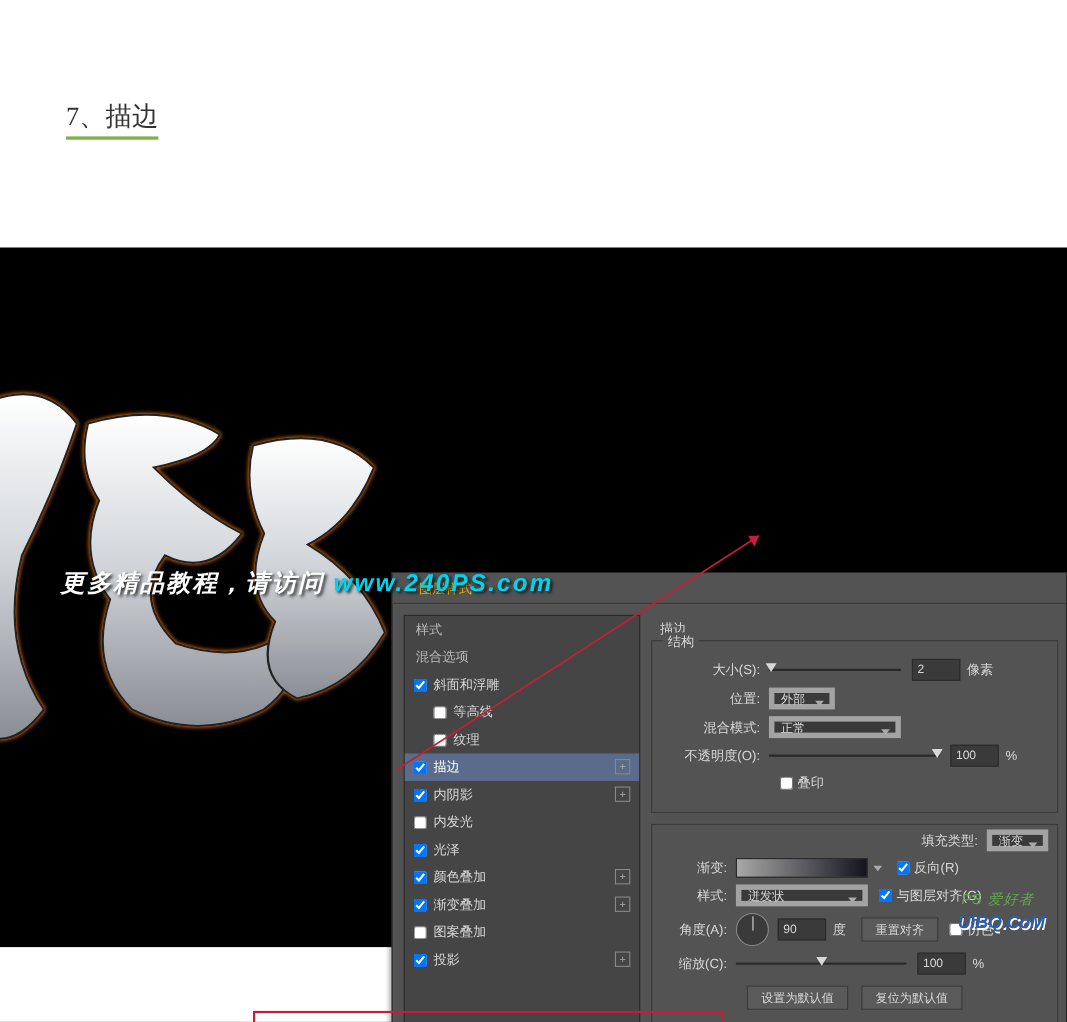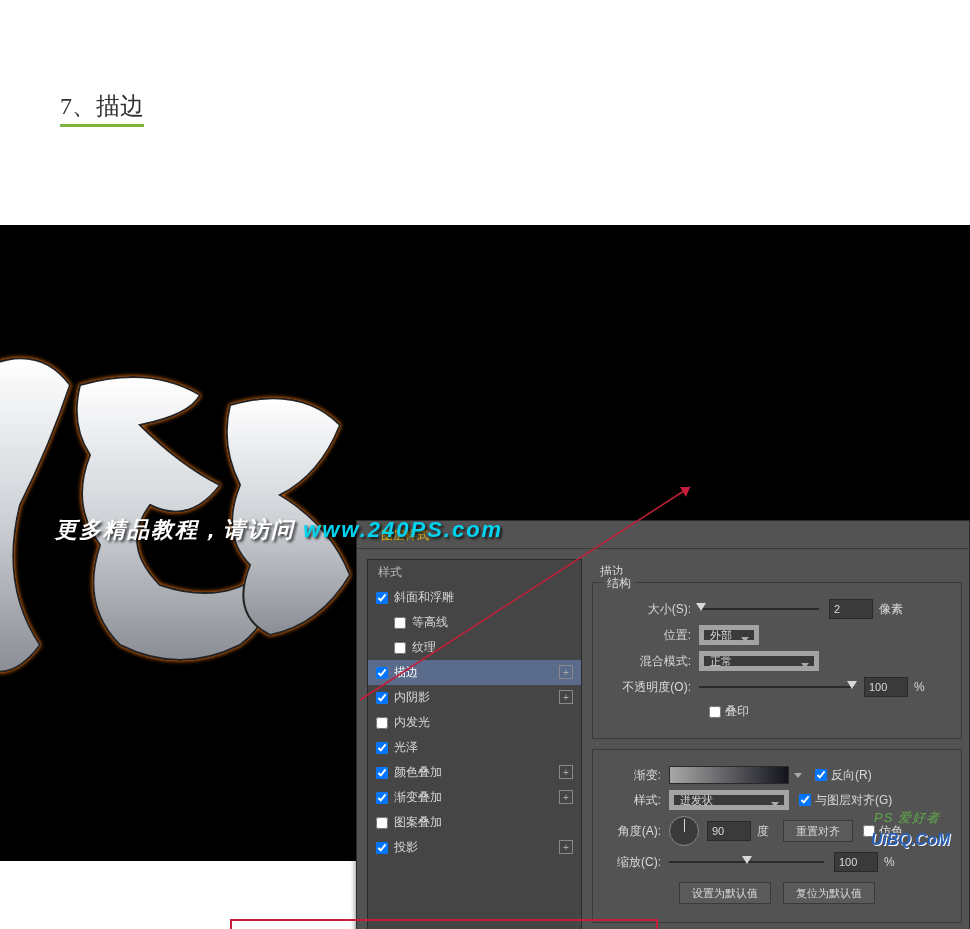--- a/index.html
+++ b/index.html
@@ -85,20 +85,21 @@
 
   <div class="watermark-text">
     <span>更多精品教程，请访问 </span><span class="url2">www.240PS.com</span>
   </div>
 
   <div class="dialog">
     <div class="dialog-title">图层样式</div>
 
     <div class="styles-panel">
       <div class="style-row header">样式</div>
+      <div class="style-row header">混合选项</div>
       <div class="style-row">
           <input type="checkbox" checked="" style="">
           <span>斜面和浮雕</span>
         </div>
       <div class="style-row sub">
           <input type="checkbox" style="">
           <span>等高线</span>
         </div>
       <div class="style-row sub">
           <input type="checkbox" style="">
@@ -180,20 +181,24 @@
 
         <div class="form-row" style="padding-left:98px">
           <label class="checkbox-inline">
               <input type="checkbox" style="">
               <span>叠印</span>
             </label>
         </div>
       </div>
 
       <div class="fieldset">
+        <div class="form-row" style="justify-content:flex-end; margin-top:-6px">
+          <span class="lbl2">填充类型:</span>
+          <div class="dropdown" style="width:56px">渐变</div>
+        </div>
 
         <div class="form-row">
           <span class="lbl2">渐变:</span>
           <div class="gradient-preview"></div>
           <span style="width:14px"></span>
           <label class="checkbox-inline">
               <input type="checkbox" checked="" style="">
               <span>反向(R)</span>
             </label>
         </div>

